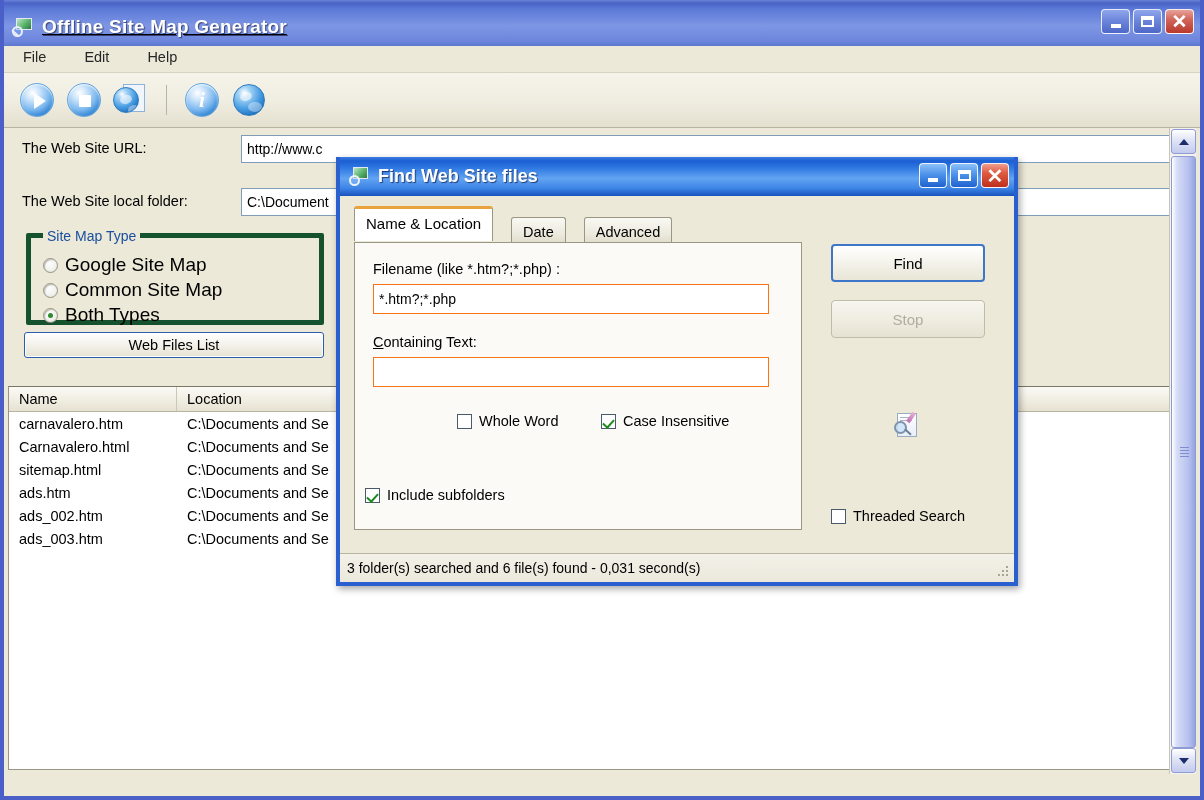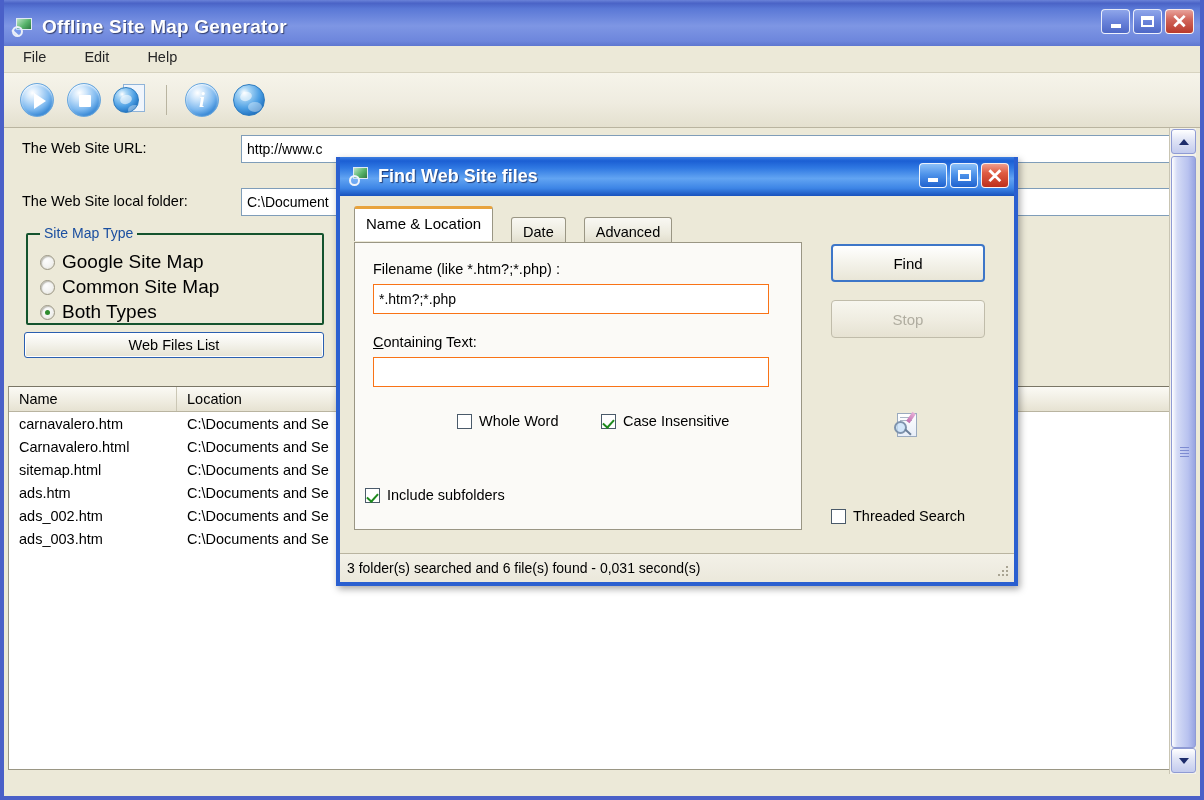--- a/index.html
+++ b/index.html
@@ -24,20 +24,21 @@
 
   
   #main-titlebar {
     position: absolute; left: 0; top: 0;
     width: 1196px; height: 54px;
     background: linear-gradient(to bottom,
         #6a82d8 0%, #4a63c6 6%, #5a78d6 16%,
         #7e96e4 48%, #6d86dc 76%, #4f68c4 94%, #3d51ae 100%);
     display: flex; align-items: center;
     padding-left: 8px;
+    text-decoration: underline;
   }
   #main-title-icon {
     width: 22px; height: 20px; flex: 0 0 auto;
     position: relative; margin-right: 8px;
   }
   #main-title-icon .scr {
     position: absolute; left: 4px; top: 1px; width: 16px; height: 12px;
     background: linear-gradient(135deg,#bfe5c8 0%, #58b46b 55%, #2f7a42 100%);
     border: 1px solid #dfe9f5;
   }
@@ -172,21 +173,21 @@
 
   #url-row { left: 18px; top: 12px; }
   #url-input { position: absolute; left: 237px; top: 7px; width: 935px; height: 28px; }
   #folder-row { left: 18px; top: 65px; }
   #folder-input { position: absolute; left: 237px; top: 60px; width: 935px; height: 28px; }
 
   
   #sitemap-group {
     position: absolute; left: 22px; top: 105px;
     width: 298px; height: 92px;
-    border: 2px solid #14532d;
+    border: 5px solid #14532d;
     border-radius: 2px;
   }
   #sitemap-legend {
     position: absolute; left: 12px; top: -10px;
     background: #ece9d8; padding: 0 4px;
     font-size: 14px; color: #1b4fa0;
   }
   .radio-row {
     position: absolute; left: 12px;
     display: flex; align-items: center; gap: 7px;

